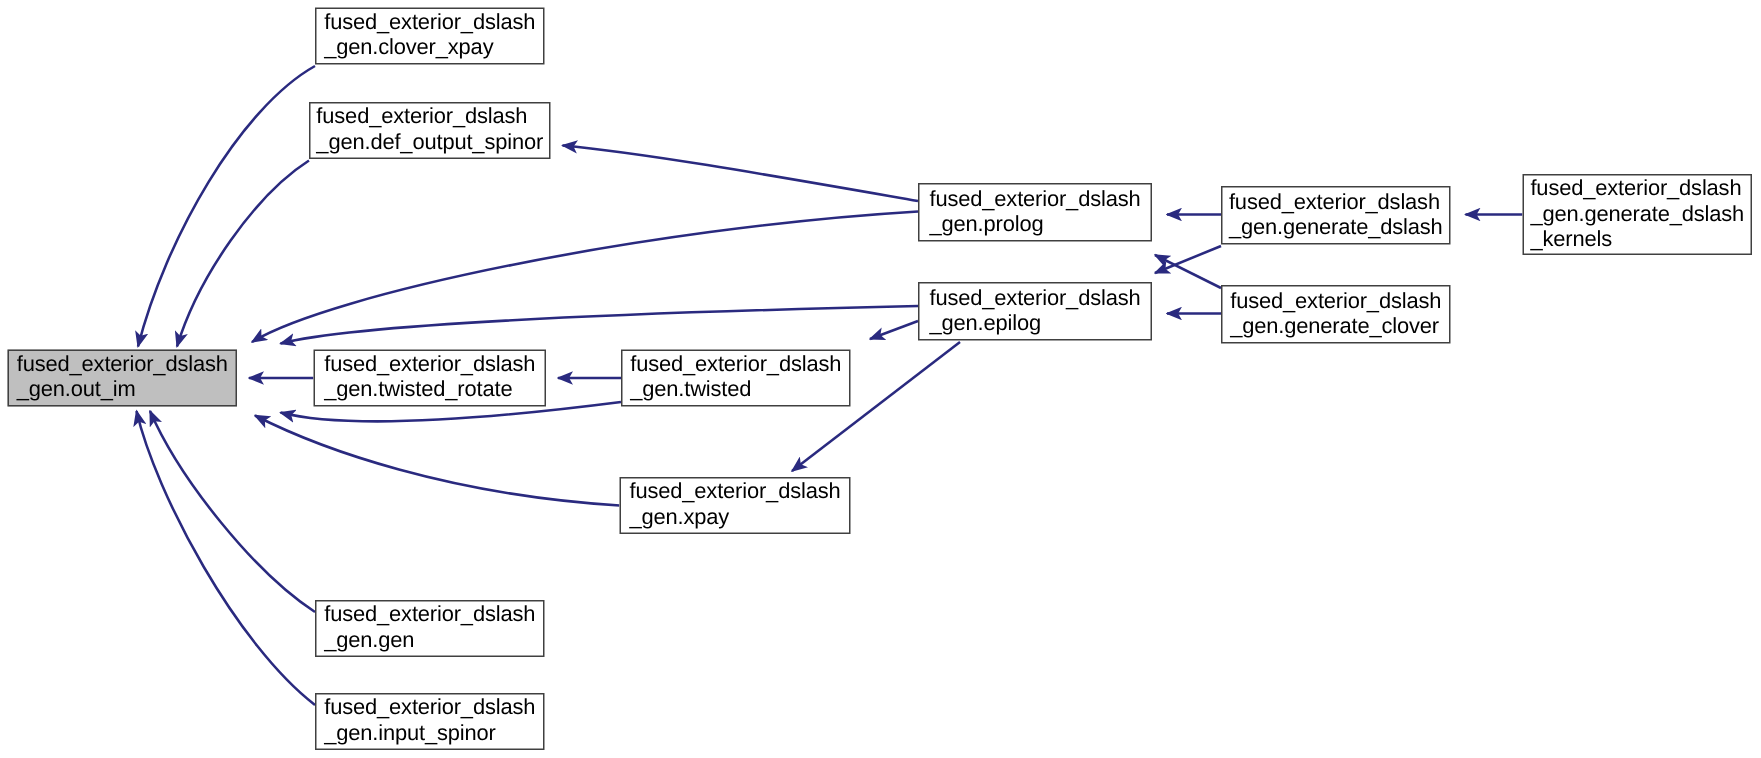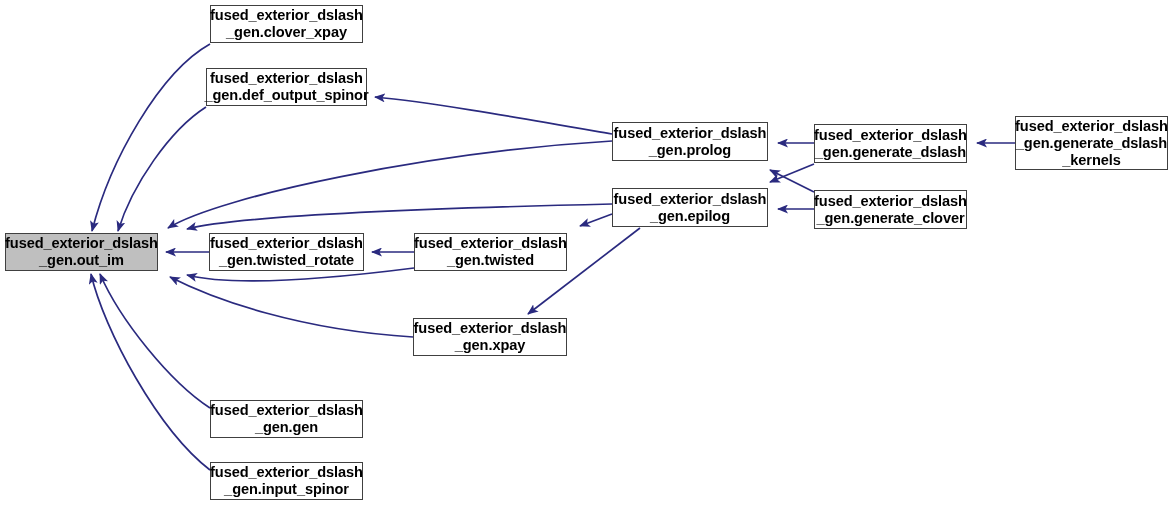--- a/index.html
+++ b/index.html
@@ -25,27 +25,26 @@
   }
   .node {
     position: absolute;
     box-sizing: border-box;
     border: 1.6px solid #404040;
     background: #ffffff;
     color: #000000;
     display: flex;
     align-items: center;
     justify-content: center;
-    text-align: center;
+    text-align: left;
     font-size: 14.6px;
     line-height: 17px;
     letter-spacing: -0.1px;
     white-space: pre-line;
     z-index: 2;
-    font-weight: bold;
   }
   .node.highlight {
     background: #bfbfbf;
   }
 </style>
 </head>
 <body>
 
 <div id="canvas">
 

